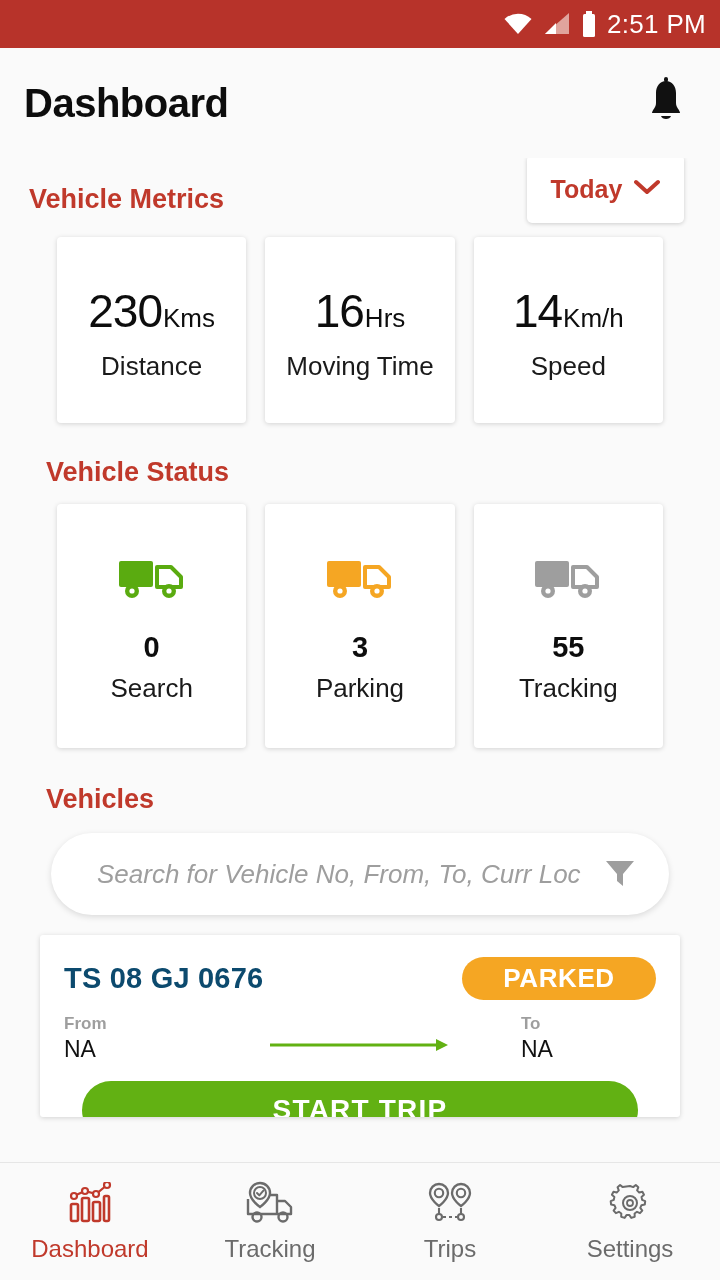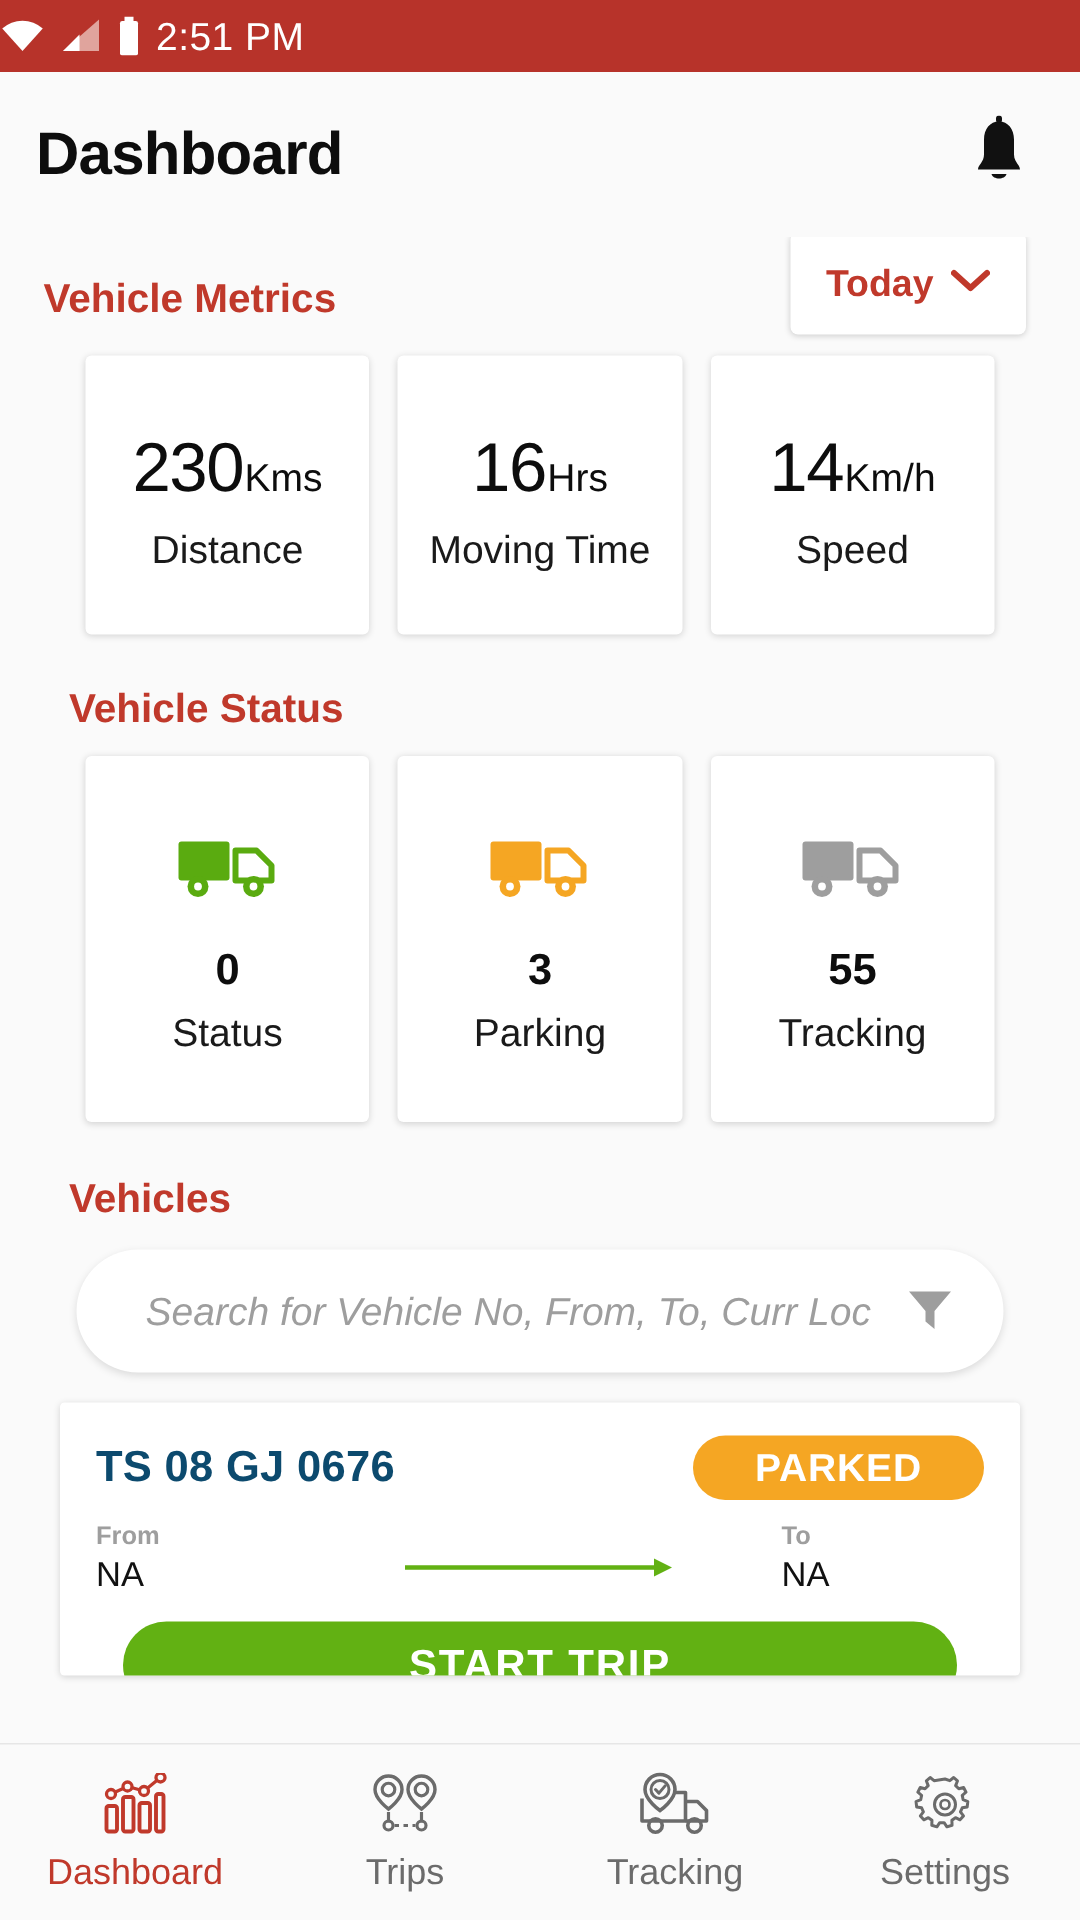--- a/index.html
+++ b/index.html
@@ -7,21 +7,21 @@
     width:720px; height:1280px;
     font-family:"Liberation Sans", sans-serif;
     background:#fafafa;
     overflow:hidden;
   }
   .phone { position:relative; width:720px; height:1280px; display:flex; flex-direction:column; }
 
   
   .statusbar{
     height:48px; background:#b7332a; flex:0 0 48px;
-    display:flex; align-items:center; justify-content:flex-start;
+    display:flex; align-items:center; justify-content:flex-end;
     padding-right:14px; gap:10px;
   }
   .sb-icon{ display:flex; align-items:center; }
   .sb-time{ color:#fff; font-size:26px; font-weight:400; letter-spacing:.3px; }
 
   
   .appbar{
     flex:0 0 110px; background:#fafafa;
     display:flex; align-items:center; justify-content:space-between;
     padding:0 26px 0 24px;
@@ -202,21 +202,21 @@
           <svg width="70" height="46" viewBox="0 0 70 46">
             <rect x="2" y="6" width="34" height="26" rx="2" fill="#5aab10"></rect>
             <path d="M40 12 L54 12 L64 22 L64 32 L40 32 Z" fill="none" stroke="#5aab10" stroke-width="4" stroke-linejoin="round"></path>
             <circle cx="15" cy="36" r="7" fill="#5aab10"></circle>
               <circle cx="15" cy="36" r="2.6" fill="#fff"></circle>
             <circle cx="52" cy="36" r="7" fill="#5aab10"></circle>
               <circle cx="52" cy="36" r="2.6" fill="#fff"></circle>
           </svg>
         </div>
         <div class="status-count">0</div>
-        <div class="status-label">Status</div>
+        <div class="status-label">Search</div>
       </div>
       <div class="status-card">
         <div class="truck-wrap">
           <svg width="70" height="46" viewBox="0 0 70 46">
             <rect x="2" y="6" width="34" height="26" rx="2" fill="#f5a623"></rect>
             <path d="M40 12 L54 12 L64 22 L64 32 L40 32 Z" fill="none" stroke="#f5a623" stroke-width="4" stroke-linejoin="round"></path>
             <circle cx="15" cy="36" r="7" fill="#f5a623"></circle>
               <circle cx="15" cy="36" r="2.6" fill="#fff"></circle>
             <circle cx="52" cy="36" r="7" fill="#f5a623"></circle>
               <circle cx="52" cy="36" r="2.6" fill="#fff"></circle>
@@ -298,51 +298,51 @@
           <circle cx="29" cy="12" r="3" fill="#fafafa" stroke="#c0392b" stroke-width="2.2"></circle>
           <circle cx="40" cy="3" r="3" fill="#fafafa" stroke="#c0392b" stroke-width="2.2"></circle>
         </svg>
       </span>
       <span class="nav-label">Dashboard</span>
     </div>
 
     <div class="nav-item">
       <span class="nav-ico">
         <svg width="50" height="44" viewBox="0 0 50 44">
+          <path d="M3 18 L3 33 L32 33 L32 14 L14 14" fill="none" stroke="#6b6b6b" stroke-width="2.4" stroke-linejoin="round"></path>
+          <path d="M32 20 L40 20 L46 26 L46 33 L32 33" fill="none" stroke="#6b6b6b" stroke-width="2.4" stroke-linejoin="round"></path>
+          <circle cx="12" cy="36" r="4.5" fill="none" stroke="#6b6b6b" stroke-width="2.4"></circle>
+          <circle cx="38" cy="36" r="4.5" fill="none" stroke="#6b6b6b" stroke-width="2.4"></circle>
+          <path d="M15 2 C9.5 2 5 6.4 5 12 C5 19 15 26 15 26 C15 26 25 19 25 12 C25 6.4 20.5 2 15 2 Z" fill="#fafafa" stroke="#6b6b6b" stroke-width="2.4"></path>
+          <circle cx="15" cy="12" r="6" fill="none" stroke="#6b6b6b" stroke-width="2"></circle>
+          <polyline points="12,12 14.3,14.4 18.4,9.6" fill="none" stroke="#6b6b6b" stroke-width="2" stroke-linecap="round" stroke-linejoin="round"></polyline>
+        </svg>
+      </span>
+      <span class="nav-label">Tracking</span>
+    </div>
+
+    <div class="nav-item">
+      <span class="nav-ico">
+        <svg width="50" height="44" viewBox="0 0 50 44">
           <path d="M14 3 C9 3 5 7 5 12 C5 18.5 14 25 14 25 C14 25 23 18.5 23 12 C23 7 19 3 14 3 Z" fill="none" stroke="#6b6b6b" stroke-width="2.3"></path>
           <circle cx="14" cy="12" r="4.2" fill="none" stroke="#6b6b6b" stroke-width="2.1"></circle>
           <path d="M36 3 C31 3 27 7 27 12 C27 18.5 36 25 36 25 C36 25 45 18.5 45 12 C45 7 41 3 36 3 Z" fill="none" stroke="#6b6b6b" stroke-width="2.3"></path>
           <circle cx="36" cy="12" r="4.2" fill="none" stroke="#6b6b6b" stroke-width="2.1"></circle>
           <line x1="14" y1="27" x2="14" y2="34" stroke="#6b6b6b" stroke-width="2.1"></line>
           <line x1="36" y1="27" x2="36" y2="34" stroke="#6b6b6b" stroke-width="2.1"></line>
           <circle cx="14" cy="36" r="3" fill="none" stroke="#6b6b6b" stroke-width="2.1"></circle>
           <circle cx="36" cy="36" r="3" fill="none" stroke="#6b6b6b" stroke-width="2.1"></circle>
           <line x1="18" y1="36" x2="32" y2="36" stroke="#6b6b6b" stroke-width="2.1" stroke-dasharray="3,3"></line>
         </svg>
       </span>
       <span class="nav-label">Trips</span>
     </div>
 
     <div class="nav-item">
       <span class="nav-ico">
-        <svg width="50" height="44" viewBox="0 0 50 44">
-          <path d="M3 18 L3 33 L32 33 L32 14 L14 14" fill="none" stroke="#6b6b6b" stroke-width="2.4" stroke-linejoin="round"></path>
-          <path d="M32 20 L40 20 L46 26 L46 33 L32 33" fill="none" stroke="#6b6b6b" stroke-width="2.4" stroke-linejoin="round"></path>
-          <circle cx="12" cy="36" r="4.5" fill="none" stroke="#6b6b6b" stroke-width="2.4"></circle>
-          <circle cx="38" cy="36" r="4.5" fill="none" stroke="#6b6b6b" stroke-width="2.4"></circle>
-          <path d="M15 2 C9.5 2 5 6.4 5 12 C5 19 15 26 15 26 C15 26 25 19 25 12 C25 6.4 20.5 2 15 2 Z" fill="#fafafa" stroke="#6b6b6b" stroke-width="2.4"></path>
-          <circle cx="15" cy="12" r="6" fill="none" stroke="#6b6b6b" stroke-width="2"></circle>
-          <polyline points="12,12 14.3,14.4 18.4,9.6" fill="none" stroke="#6b6b6b" stroke-width="2" stroke-linecap="round" stroke-linejoin="round"></polyline>
-        </svg>
-      </span>
-      <span class="nav-label">Tracking</span>
-    </div>
-
-    <div class="nav-item">
-      <span class="nav-ico">
         <svg width="44" height="44" viewBox="0 0 44 44">
           <path d="M22 5 l3.2 1.1 2.6-2.1 2.5 2.3 -1.2 3.1 2.1 2.1 3.2-0.8 1.6 3.1 -2.5 2.1 0.6 2.9 3.1 1.3 -0.4 3.5 -3.3 0.6 -1.2 2.7 2 2.7 -2.3 2.6 -3-1.4 -2.4 1.7 0.1 3.3 -3.4 1.1 -1.9-2.8 -2.9 0 -1.9 2.8 -3.4-1.1 0.1-3.3 -2.4-1.7 -3 1.4 -2.3-2.6 2-2.7 -1.2-2.7 -3.3-0.6 -0.4-3.5 3.1-1.3 0.6-2.9 -2.5-2.1 1.6-3.1 3.2 0.8 2.1-2.1 -1.2-3.1 2.5-2.3 2.6 2.1 Z" fill="none" stroke="#6b6b6b" stroke-width="2" stroke-linejoin="round"></path>
           <circle cx="22" cy="22" r="7" fill="none" stroke="#6b6b6b" stroke-width="2"></circle>
           <circle cx="22" cy="22" r="3" fill="none" stroke="#6b6b6b" stroke-width="1.8"></circle>
         </svg>
       </span>
       <span class="nav-label">Settings</span>
     </div>
   </div>
 

